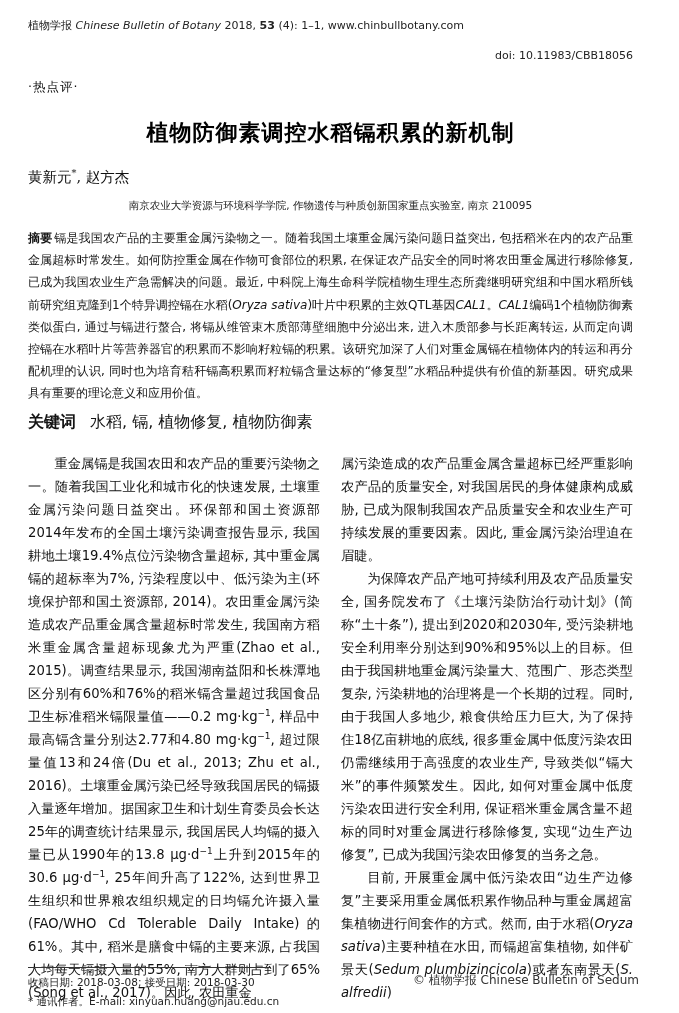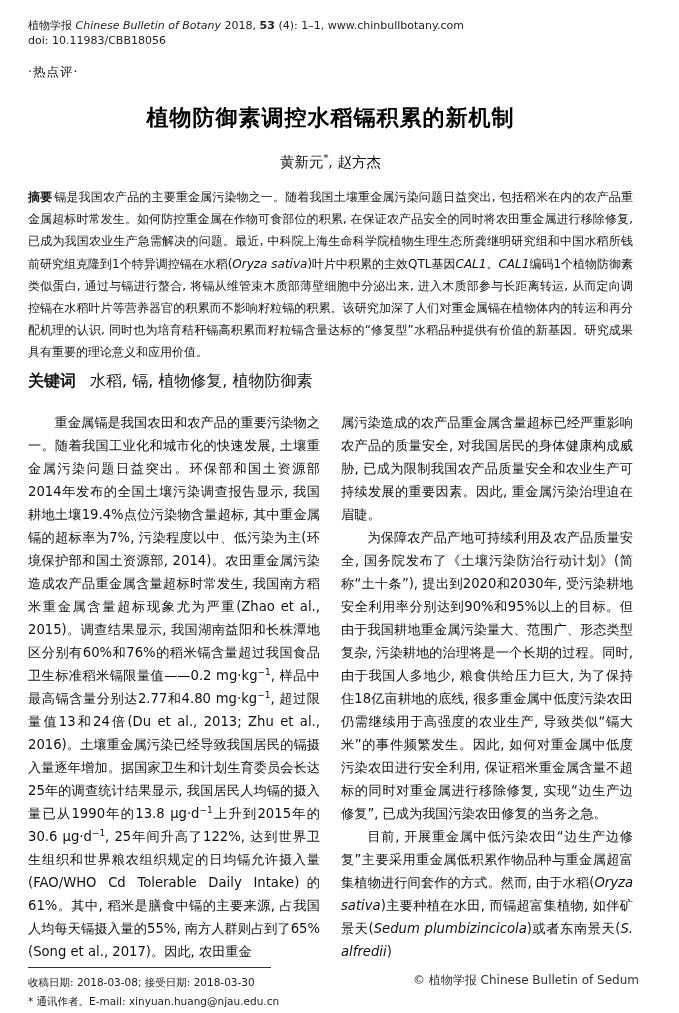--- a/index.html
+++ b/index.html
@@ -7,29 +7,29 @@
   body {
     width: 679px; height: 1013px;
     font-family: "DejaVu Sans", "Liberation Sans", sans-serif;
     color: #1c1c1c;
     position: relative;
     overflow: hidden;
   }
   .page { padding: 18px 28px 0 28px; position: relative; width: 661px; height: 1013px; }
 
   .masthead { font-size: 11px; line-height: 15px; color: #222; }
-  .doi { font-size: 11px; line-height: 15px; margin-top: 0; color: #222; }
+  .doi { font-size: 11px; line-height: 15px; margin-top: 15px; color: #222; text-align: right; }
   .column-tag { font-size: 12.5px; margin-top: 16px; color: #111; letter-spacing: 1px; }
 
   .title {
     text-align: center; font-size: 22px; font-weight: bold; color: #000;
     margin-top: 22px; letter-spacing: 1px;
   }
   .authors {
-    text-align: center; font-size: 14.5px; margin-top: 20px;
+    text-align: left; font-size: 14.5px; margin-top: 20px;
     font-family: "DejaVu Serif", "Liberation Serif", serif; color: #111;
   }
   .affiliation { text-align: center; font-size: 10.5px; margin-top: 12px; color: #222; }
 
   .abstract {
     margin-top: 14px; font-size: 12px; line-height: 22.2px;
     text-align: justify; color: #141414;
   }
   .label { font-weight: bold; margin-right: 2px; }
   .keywords { margin-top: 7px; font-size: 16px; color: #141414; }
@@ -60,20 +60,21 @@
 <div class="page">
 
   <div class="masthead"><span>植物学报  </span><span style="font-style: italic;">Chinese Bulletin of Botany</span><span>   2018, </span><span style="font-weight: bold;">53</span><span> (4): 1–1, www.chinbullbotany.com</span></div>
   <div class="doi">doi: 10.11983/CBB18056</div>
   <div class="column-tag">·热点评·</div>
 
   <h1 class="title">植物防御素调控水稻镉积累的新机制</h1>
 
   <div class="authors"><span>黄新元</span><sup>*</sup><span>, 赵方杰</span></div>
 
+  <div class="affiliation">南京农业大学资源与环境科学学院, 作物遗传与种质创新国家重点实验室, 南京  210095</div>
 
   <p class="abstract"><span class="label">摘要</span><span><span>镉是我国农产品的主要重金属污染物之一。随着我国土壤重金属污染问题日益突出, 包括稻米在内的农产品重金属超标时常发生。如何防控重金属在作物可食部位的积累, 在保证农产品安全的同时将农田重金属进行移除修复, 已成为我国农业生产急需解决的问题。最近, 中科院上海生命科学院植物生理生态所龚继明研究组和中国水稻所钱前研究组克隆到1个特异调控镉在水稻(</span><span style="font-style: italic;">Oryza sativa</span><span>)叶片中积累的主效QTL基因</span><span style="font-style: italic;">CAL1</span><span>。</span><span style="font-style: italic;">CAL1</span><span>编码1个植物防御素类似蛋白, 通过与镉进行螯合, 将镉从维管束木质部薄壁细胞中分泌出来, 进入木质部参与长距离转运, 从而定向调控镉在水稻叶片等营养器官的积累而不影响籽粒镉的积累。该研究加深了人们对重金属镉在植物体内的转运和再分配机理的认识, 同时也为培育秸秆镉高积累而籽粒镉含量达标的“修复型”水稻品种提供有价值的新基因。研究成果具有重要的理论意义和应用价值。</span></span></p>
 
   <p class="keywords"><span class="label">关键词</span><span>水稻, 镉, 植物修复, 植物防御素</span></p>
 
 
   <div class="columns">
     <div class="col">
       <p class="para indent"><span>重金属镉是我国农田和农产品的重要污染物之一。随着我国工业化和城市化的快速发展, 土壤重金属污染问题日益突出。环保部和国土资源部2014年发布的全国土壤污染调查报告显示, 我国耕地土壤19.4%点位污染物含量超标, 其中重金属镉的超标率为7%, 污染程度以中、低污染为主(环境保护部和国土资源部, 2014)。农田重金属污染造成农产品重金属含量超标时常发生, 我国南方稻米重金属含量超标现象尤为严重(Zhao et al., 2015)。调查结果显示, 我国湖南益阳和长株潭地区分别有60%和76%的稻米镉含量超过我国食品卫生标准稻米镉限量值——0.2 mg·kg</span><sup>−1</sup><span>, 样品中最高镉含量分别达2.77和4.80 mg·kg</span><sup>−1</sup><span>, 超过限量值13和24倍(Du et al., 2013; Zhu et al., 2016)。土壤重金属污染已经导致我国居民的镉摄入量逐年增加。据国家卫生和计划生育委员会长达25年的调查统计结果显示, 我国居民人均镉的摄入量已从1990年的13.8 μg·d</span><sup>−1</sup><span>上升到2015年的30.6 μg·d</span><sup>−1</sup><span>, 25年间升高了122%, 达到世界卫生组织和世界粮农组织规定的日均镉允许摄入量(FAO/WHO Cd Tolerable Daily Intake)的61%。其中, 稻米是膳食中镉的主要来源, 占我国人均每天镉摄入量的55%, 南方人群则占到了65% (Song et al., 2017)。因此, 农田重金</span></p>
     </div>

